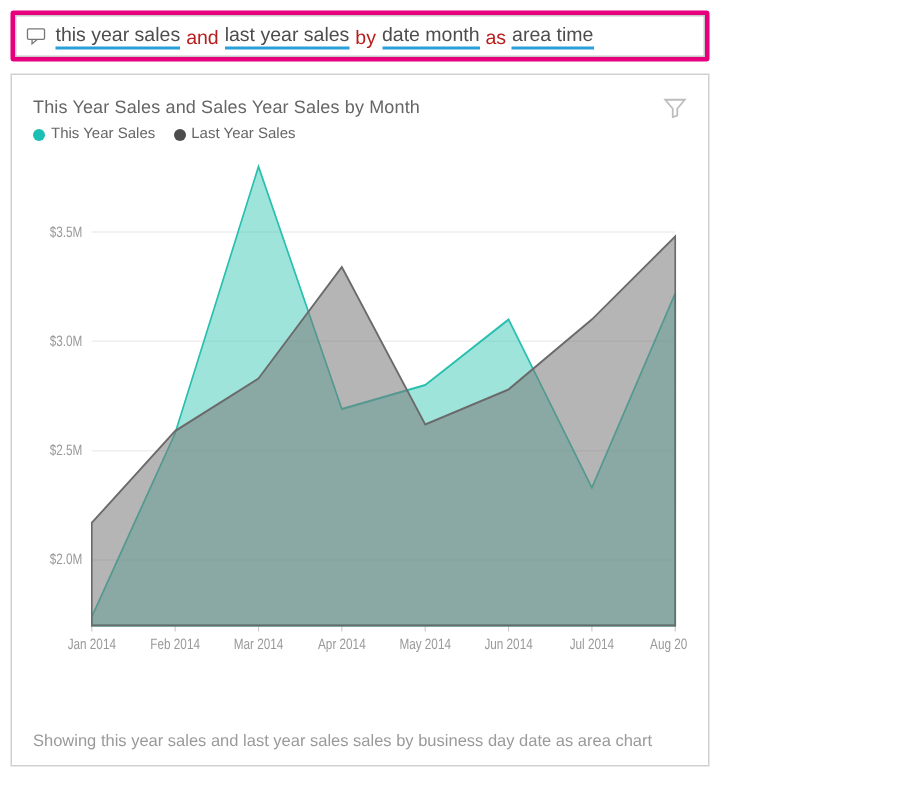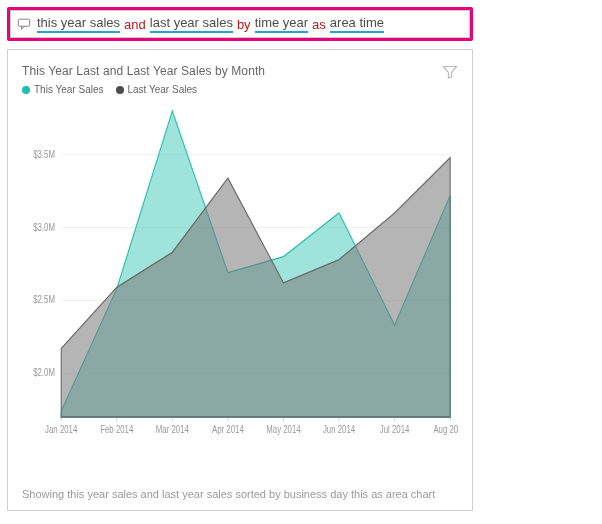--- a/index.html
+++ b/index.html
@@ -109,30 +109,30 @@
       <span class="chat-icon">
         <svg viewBox="0 0 16 16" fill="none" stroke="currentColor" stroke-width="1">
           <rect x="1.5" y="2.5" width="13" height="8" rx="1"></rect>
           <path d="M5 10.5 L5 14 L9 10.5"></path>
         </svg>
       </span>
       <span class="q-phrase">this year sales</span>
       <span class="q-plain">and</span>
       <span class="q-phrase">last year sales</span>
       <span class="q-plain">by</span>
-      <span class="q-phrase">time year</span>
+      <span class="q-phrase">date month</span>
       <span class="q-plain">as</span>
       <span class="q-phrase">area time</span>
     </div>
   </div>
 
   <div class="card">
     <div class="chart-header">
       <div class="chart-titles">
-        <div class="chart-title">This Year Last and Last Year Sales by Month</div>
+        <div class="chart-title">This Year Sales and Sales Year Sales by Month</div>
         <div class="legend">
           <div class="legend-item">
             <span class="swatch sw-a"></span>
             <span>This Year Sales</span>
           </div>
           <div class="legend-item">
             <span class="swatch sw-b"></span>
             <span>Last Year Sales</span>
           </div>
         </div>
@@ -170,16 +170,16 @@
           <text x="404.2857142857143" y="328" text-anchor="middle" class="axis-label">Jun 2014</text>
           <line x1="475.1428571428571" x2="475.1428571428571" y1="312" y2="316" stroke="#ccc"></line>
           <text x="475.1428571428571" y="328" text-anchor="middle" class="axis-label">Jul 2014</text>
           <line x1="546" x2="546" y1="312" y2="316" stroke="#ccc"></line>
           <text x="546" y="328" text-anchor="middle" class="axis-label">Aug 2014</text>
           <path d="M 50 312 L 50 306.1714285714286 L 120.85714285714285 183.77142857142854 L 191.7142857142857 6 L 262.57142857142856 167.74285714285713 L 333.4285714285714 151.7142857142857 L 404.2857142857143 108.00000000000001 L 475.1428571428571 220.2 L 546 90.51428571428572 L 546 312 Z" class="areaA"></path>
           <path d="M 50 312 L 50 243.51428571428573 L 120.85714285714285 182.3142857142857 L 191.7142857142857 147.34285714285716 L 262.57142857142856 73.02857142857142 L 333.4285714285714 177.94285714285715 L 404.2857142857143 154.62857142857143 L 475.1428571428571 108.00000000000001 L 546 52.62857142857143 L 546 312 Z" class="areaB"></path>
         </svg>
     </div>
 
-    <div class="footer">Showing this year sales and last year sales sorted by business day this as area chart</div>
+    <div class="footer">Showing this year sales and last year sales sales by business day date as area chart</div>
   </div>
 
 </div>
 
 </body></html>

